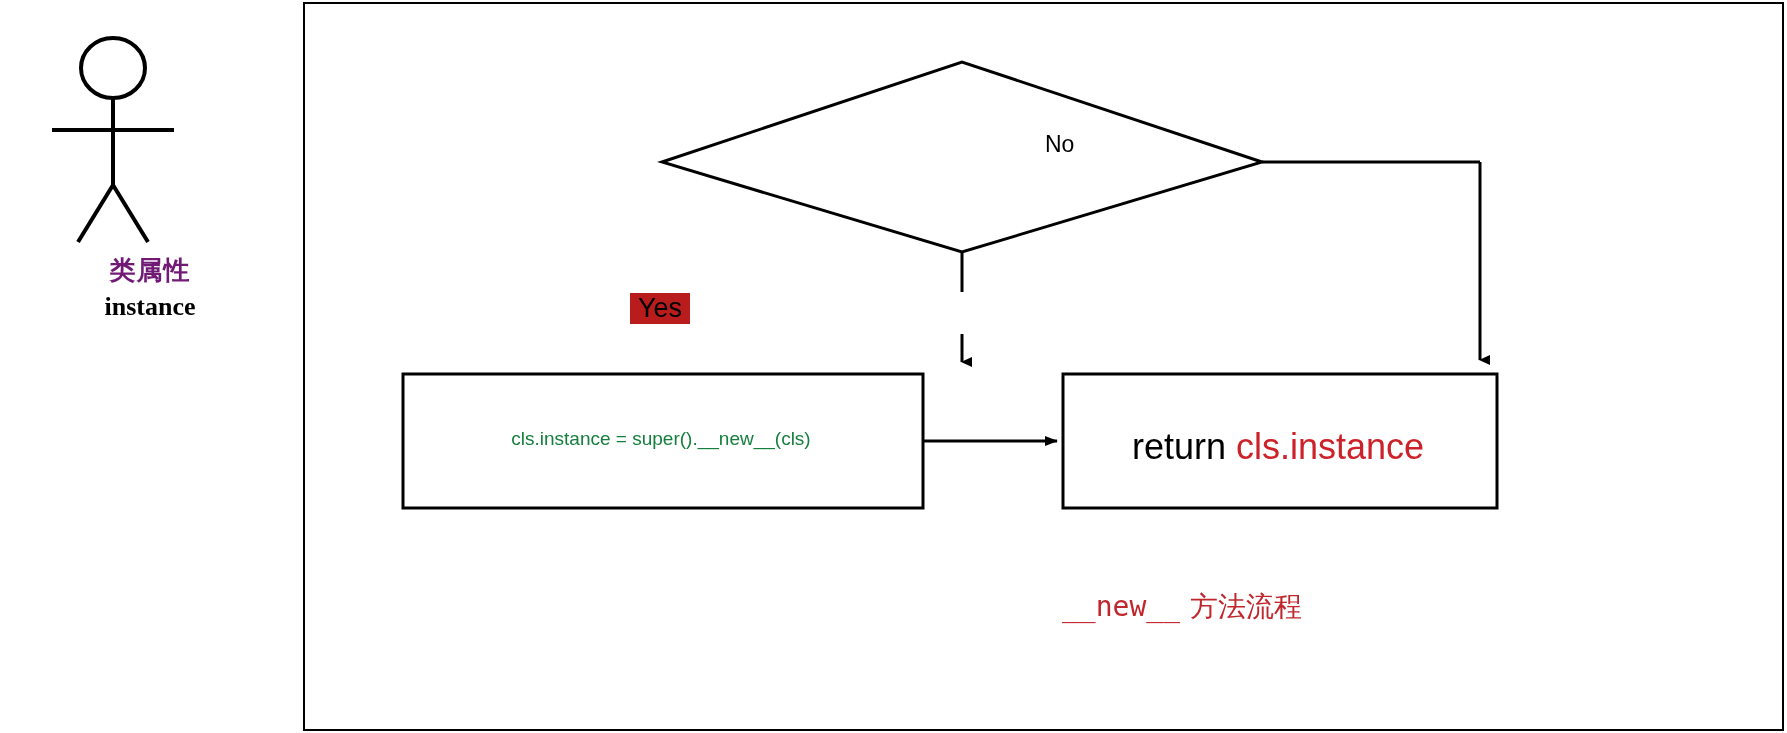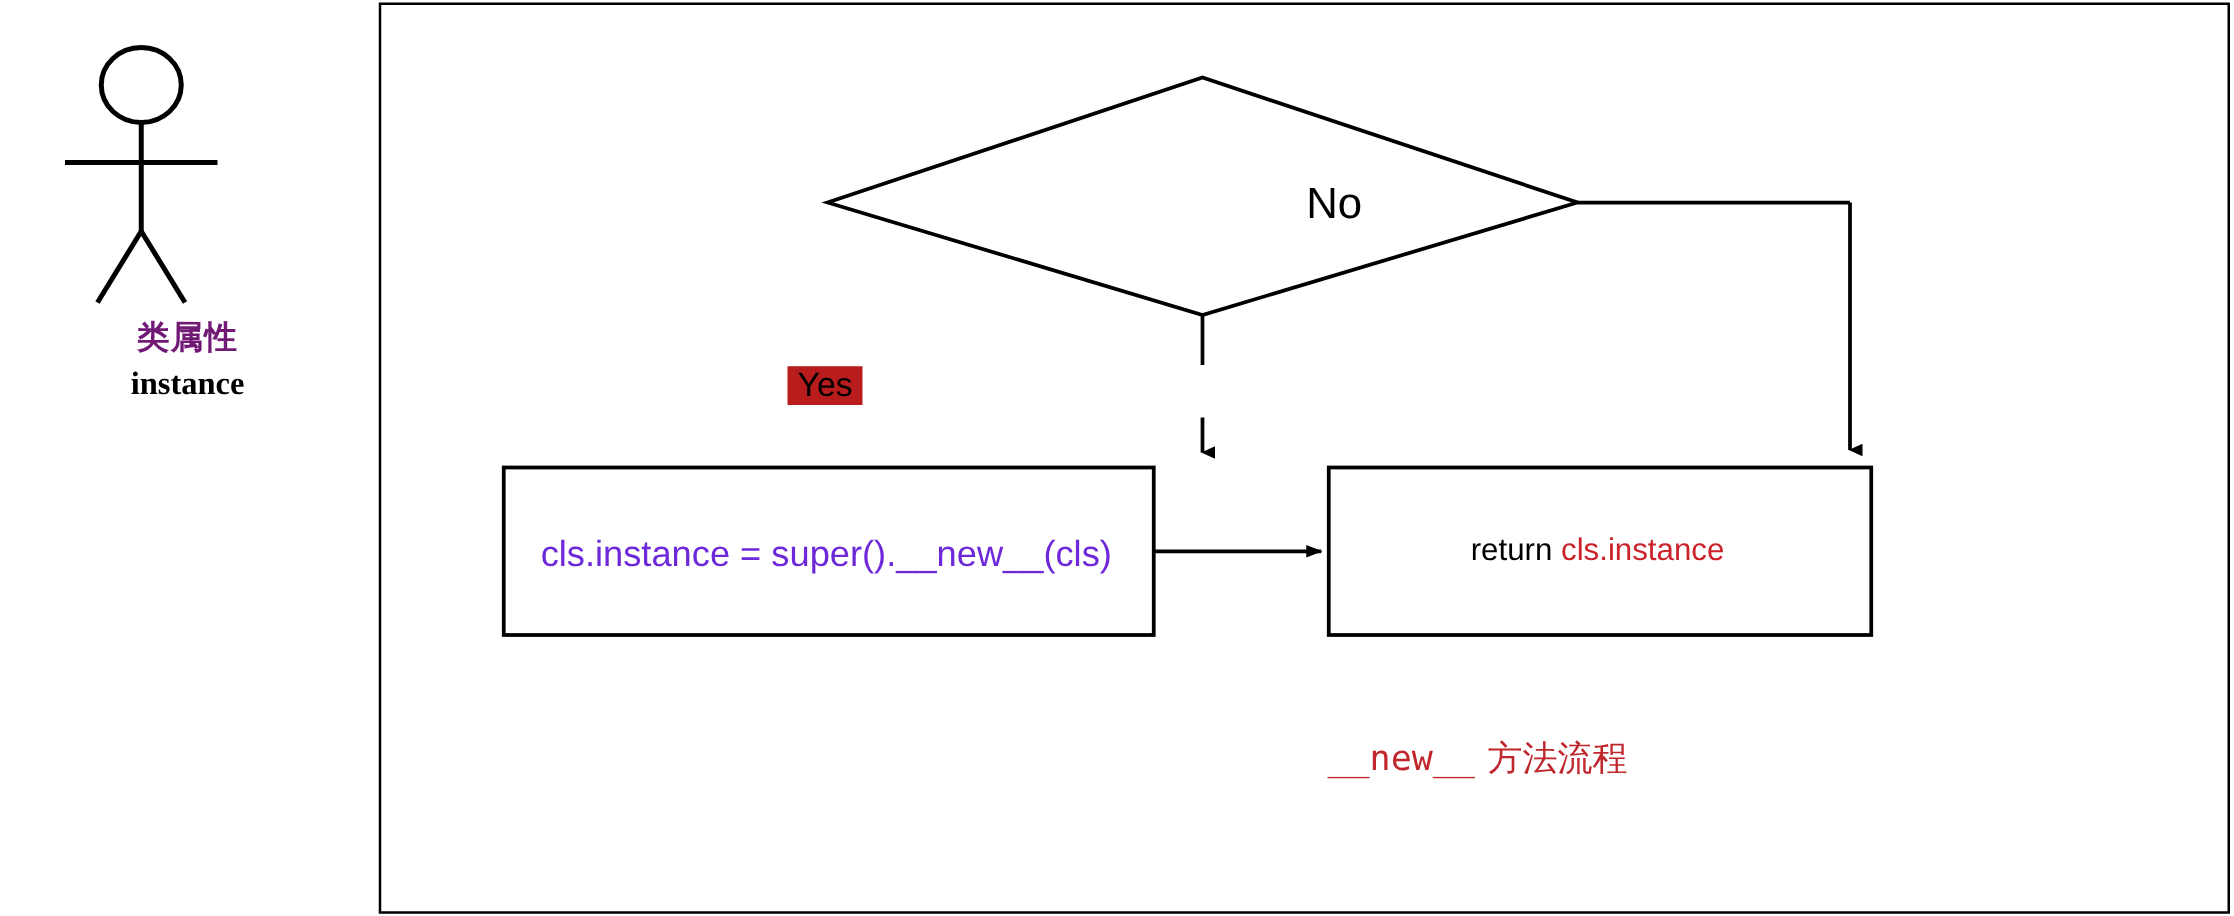--- a/index.html
+++ b/index.html
@@ -104,51 +104,51 @@
     font-family: "DejaVu Sans Mono", "Liberation Mono", monospace;
     color: #b11226;
   }
   #decision-label .qmark {
     font-family: "Liberation Sans", sans-serif;
     color: #000000;
   }
 
   #edge-label-no {
     left: 1036px;
-    top: 143px;
-    font-size: 35px;
+    top: 131px;
+    font-size: 23px;
     color: #000000;
     background: #ffffff;
     padding: 0 9px;
   }
 
   #edge-label-yes {
     left: 630px;
     top: 293px;
     font-size: 27px;
     color: #000000;
     background: #b91c1c;
     padding: 0 8px;
   }
 
   #process-box-label {
     left: 403px;
     top: 428px;
     width: 516px;
     text-align: center;
-    font-size: 29px;
-    color: #6d28d9;
+    font-size: 19px;
+    color: #15803d;
   }
 
   #return-box-label {
     left: 1063px;
     top: 426px;
     width: 430px;
     text-align: center;
-    font-size: 25px;
+    font-size: 36px;
     color: #000000;
   }
   #return-box-label .kw {
     color: #000000;
   }
   #return-box-label .red {
     color: #cc2229;
   }
 
   #flow-caption {

